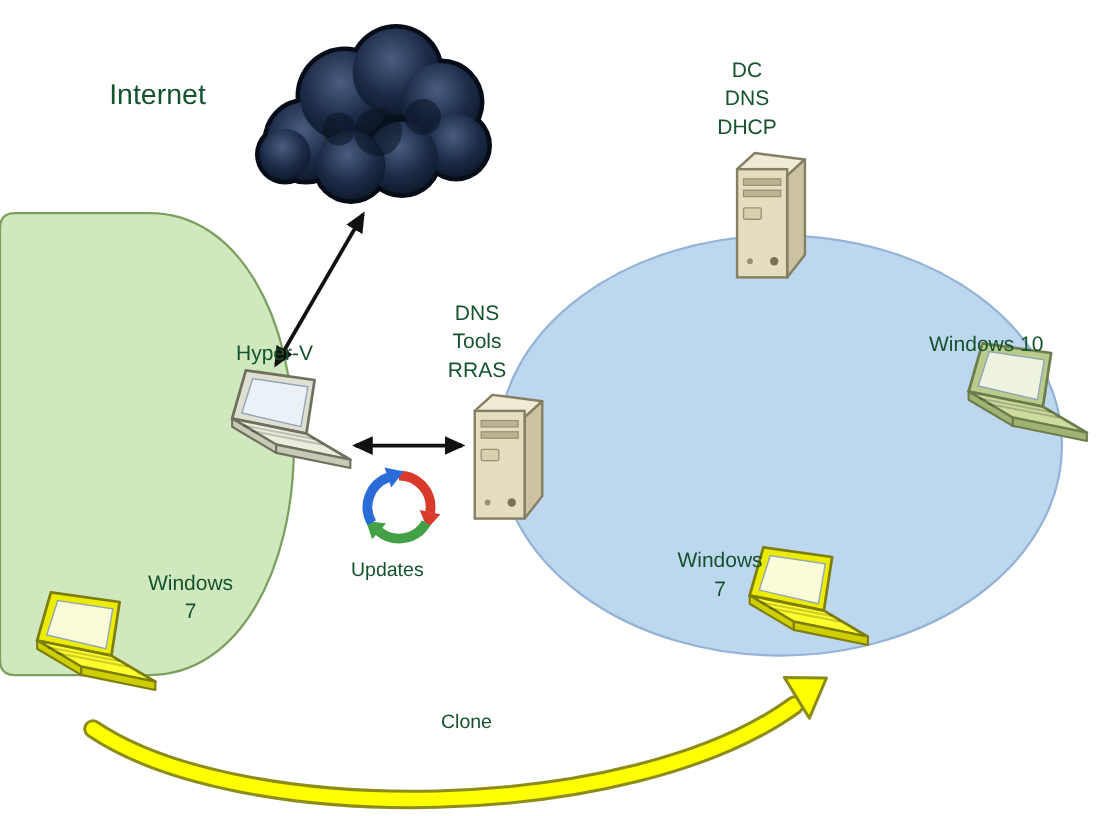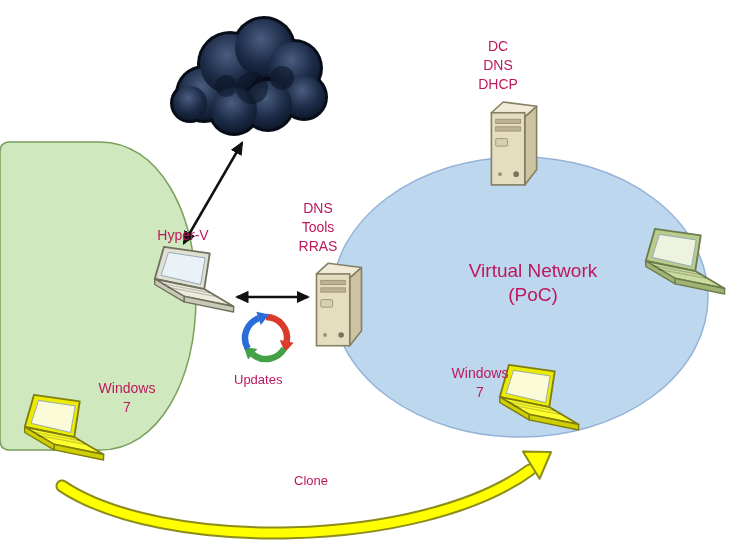--- a/index.html
+++ b/index.html
@@ -1,21 +1,21 @@
 <!DOCTYPE html>
 <html><head>
 <meta charset="utf-8">
 <style>
   html,body{margin:0;padding:0;background:#ffffff;}
   .canvas{
     position:relative;width:736px;height:544px;background:#ffffff;
     font-family:"Liberation Sans",sans-serif;overflow:hidden;color:#000;
   }
   .canvas>svg{position:absolute;left:0;top:0;}
-  .lbl{position:absolute;color:#be185d;line-height:1.25;white-space:normal;}
+  .lbl{position:absolute;color:#14532d;line-height:1.25;white-space:normal;}
   .zone-lbl{font-size:19px;text-align:center;}
   .node-lbl{font-size:14px;text-align:center;line-height:1.35;}
   .ann-lbl{font-size:13px;}
   
   .laptop-white{--lframe:#dfe0d2;--lscreen:#eaf2f8;--lbase:#ededdf;--ledge:#c9c9b8;--lstroke:#70705e;}
   .laptop-yellow{--lframe:#ecec00;--lscreen:#fbfbd8;--lbase:#ffff2e;--ledge:#cfcf00;--lstroke:#7d7d10;}
   .laptop-green{--lframe:#b9cc8c;--lscreen:#edf3df;--lbase:#ccdc9f;--ledge:#9fb474;--lstroke:#6c7c4c;}
 </style>
 </head>
 <body>
@@ -107,38 +107,39 @@
       <use href="#cyc" style="color:#2a6dd9" transform="rotate(240)"></use>
     </g>
 
     <g>
       <path d="M 62 486 C 160 552, 420 550, 530 470" fill="none" stroke="#8c8c1a" stroke-width="13" stroke-linecap="round"></path>
       <path d="M 62 486 C 160 552, 420 550, 530 470" fill="none" stroke="#ffff00" stroke-width="9" stroke-linecap="round"></path>
       <polygon points="551,452 539.6,478.8 522.9,451.6" fill="#ffff00" stroke="#8c8c1a" stroke-width="2" stroke-linejoin="round"></polygon>
     </g>
   </svg>
 
+  <div class="lbl zone-lbl" style="left:50px;top:52px;width:110px;">Internet</div>
 
 
-  <div class="lbl zone-lbl" style="left:453px;top:259px;width:160px;">Virtual Network (PoC)</div>
 
   <div class="lbl node-lbl" style="left:148px;top:226px;width:70px;">Hyper-V</div>
 
   <div class="lbl node-lbl" style="left:288px;top:199px;width:60px;">
     <div>DNS</div>
     <div>Tools</div>
     <div>RRAS</div>
   </div>
 
   <div class="lbl node-lbl" style="left:468px;top:37px;width:60px;">
     <div>DC</div>
     <div>DNS</div>
     <div>DHCP</div>
   </div>
 
+  <div class="lbl node-lbl" style="left:615px;top:220px;width:85px;">Windows 10</div>
 
   <div class="lbl node-lbl" style="left:440px;top:364px;width:80px;">
     <div>Windows</div>
     <div>7</div>
   </div>
 
   <div class="lbl node-lbl" style="left:87px;top:379px;width:80px;">
     <div>Windows</div>
     <div>7</div>
   </div>

